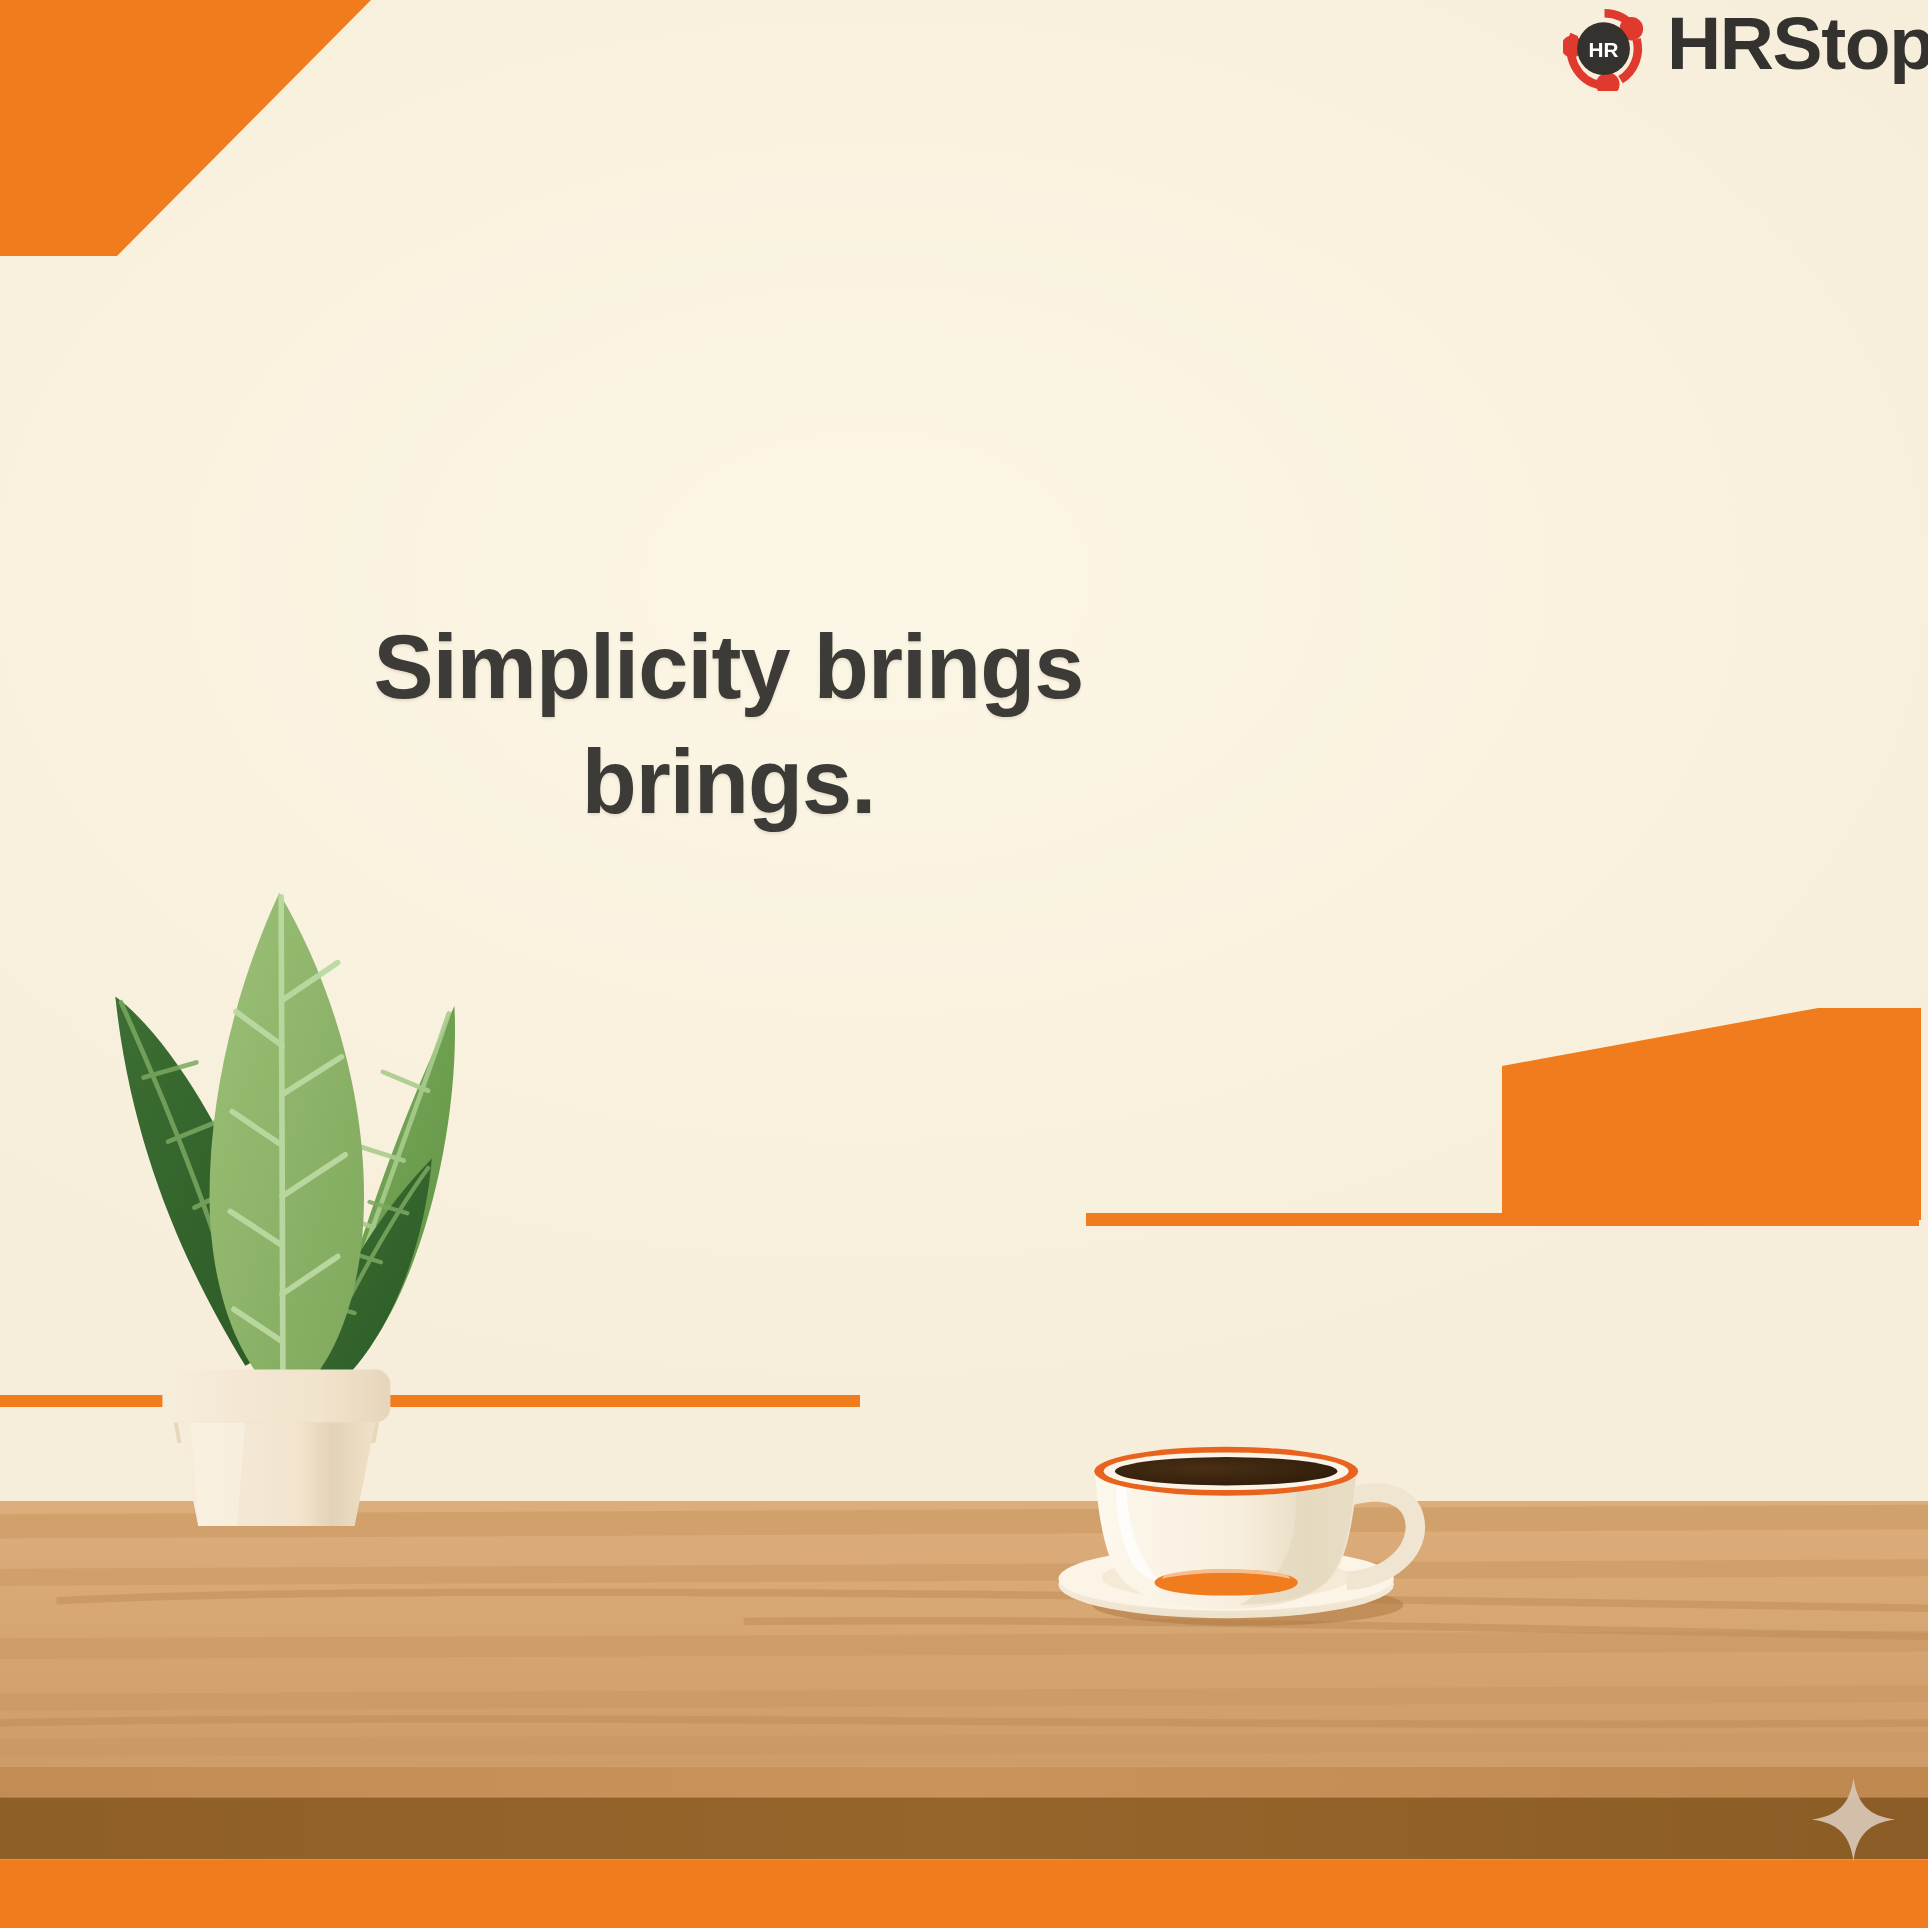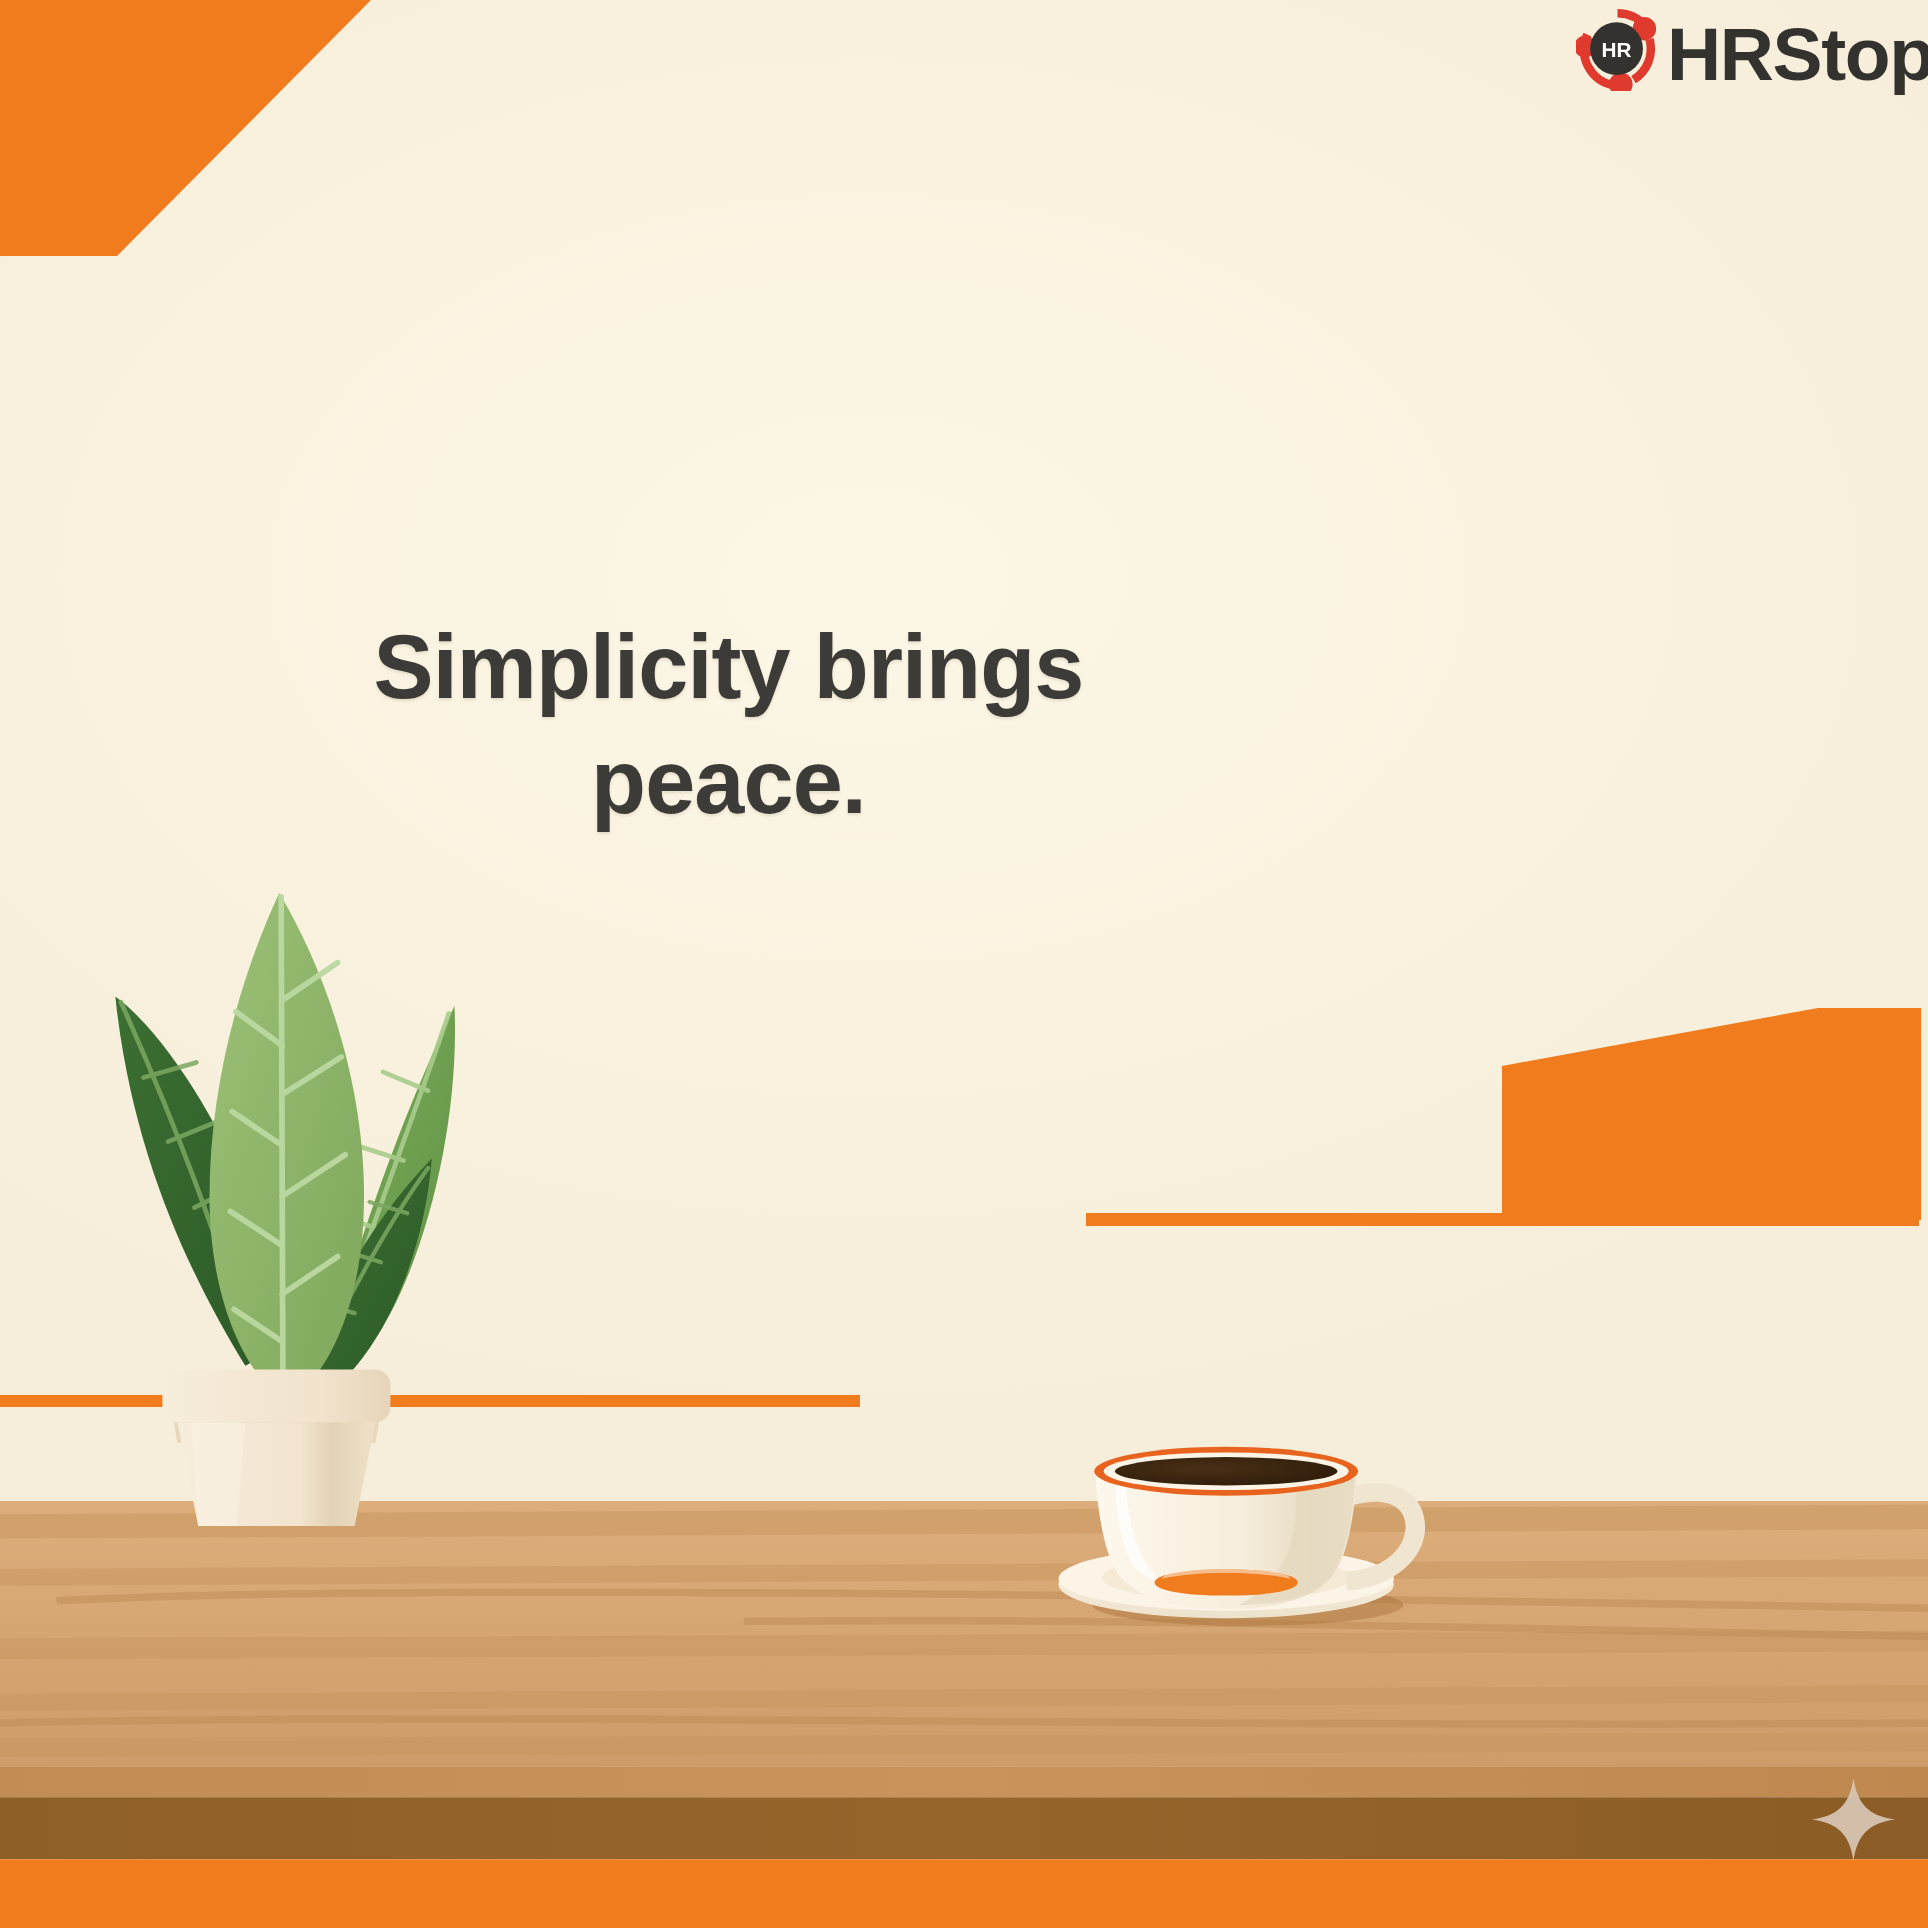--- a/index.html
+++ b/index.html
@@ -41,22 +41,22 @@
   #accent-block-right {
     left: 1502px; top: 1008px; width: 419px; height: 212px;
     background: #F07C1E;
     clip-path: polygon(316px 0, 419px 0, 419px 212px, 0 212px, 0 58px);
   }
 
   
   #logo {
     right: 0px; top: 7.5px;
     display: flex;
-    align-items: flex-end;
-    gap: 8px;
+    align-items: flex-start;
+    gap: 21px;
   }
   #logo-mark { position: relative; width: 83px; height: 83px; flex: none; }
   #logo-wordmark {
     font-size: 75px;
     font-weight: 700;
     letter-spacing: -1.4px;
     color: #33322F;
     line-height: 0.95;
     margin-right: -5.6px;
   }
@@ -118,21 +118,21 @@
 
         <circle cx="43" cy="43" r="28" fill="#33322F"></circle>
         <text x="43" y="52" text-anchor="middle" font-family="Liberation Sans, sans-serif" font-size="22" font-weight="700" fill="#FFFFFF">HR</text>
       </svg>
     </div>
     <div id="logo-wordmark">HRStop</div>
   </div>
 
   <div id="quote" class="layer">
     <div>Simplicity brings</div>
-    <div>peace.</div>
+    <div>brings.</div>
   </div>
 
   <div id="table" class="layer">
     <svg viewBox="0 0 2048 454" width="1928" height="427" preserveAspectRatio="none" aria-hidden="true">
       <defs>
         <linearGradient id="woodTop" x1="0" y1="0" x2="0" y2="1">
           <stop offset="0%" stop-color="#DDAE7B"></stop>
           <stop offset="45%" stop-color="#D6A673"></stop>
           <stop offset="100%" stop-color="#CE9C68"></stop>
         </linearGradient>

